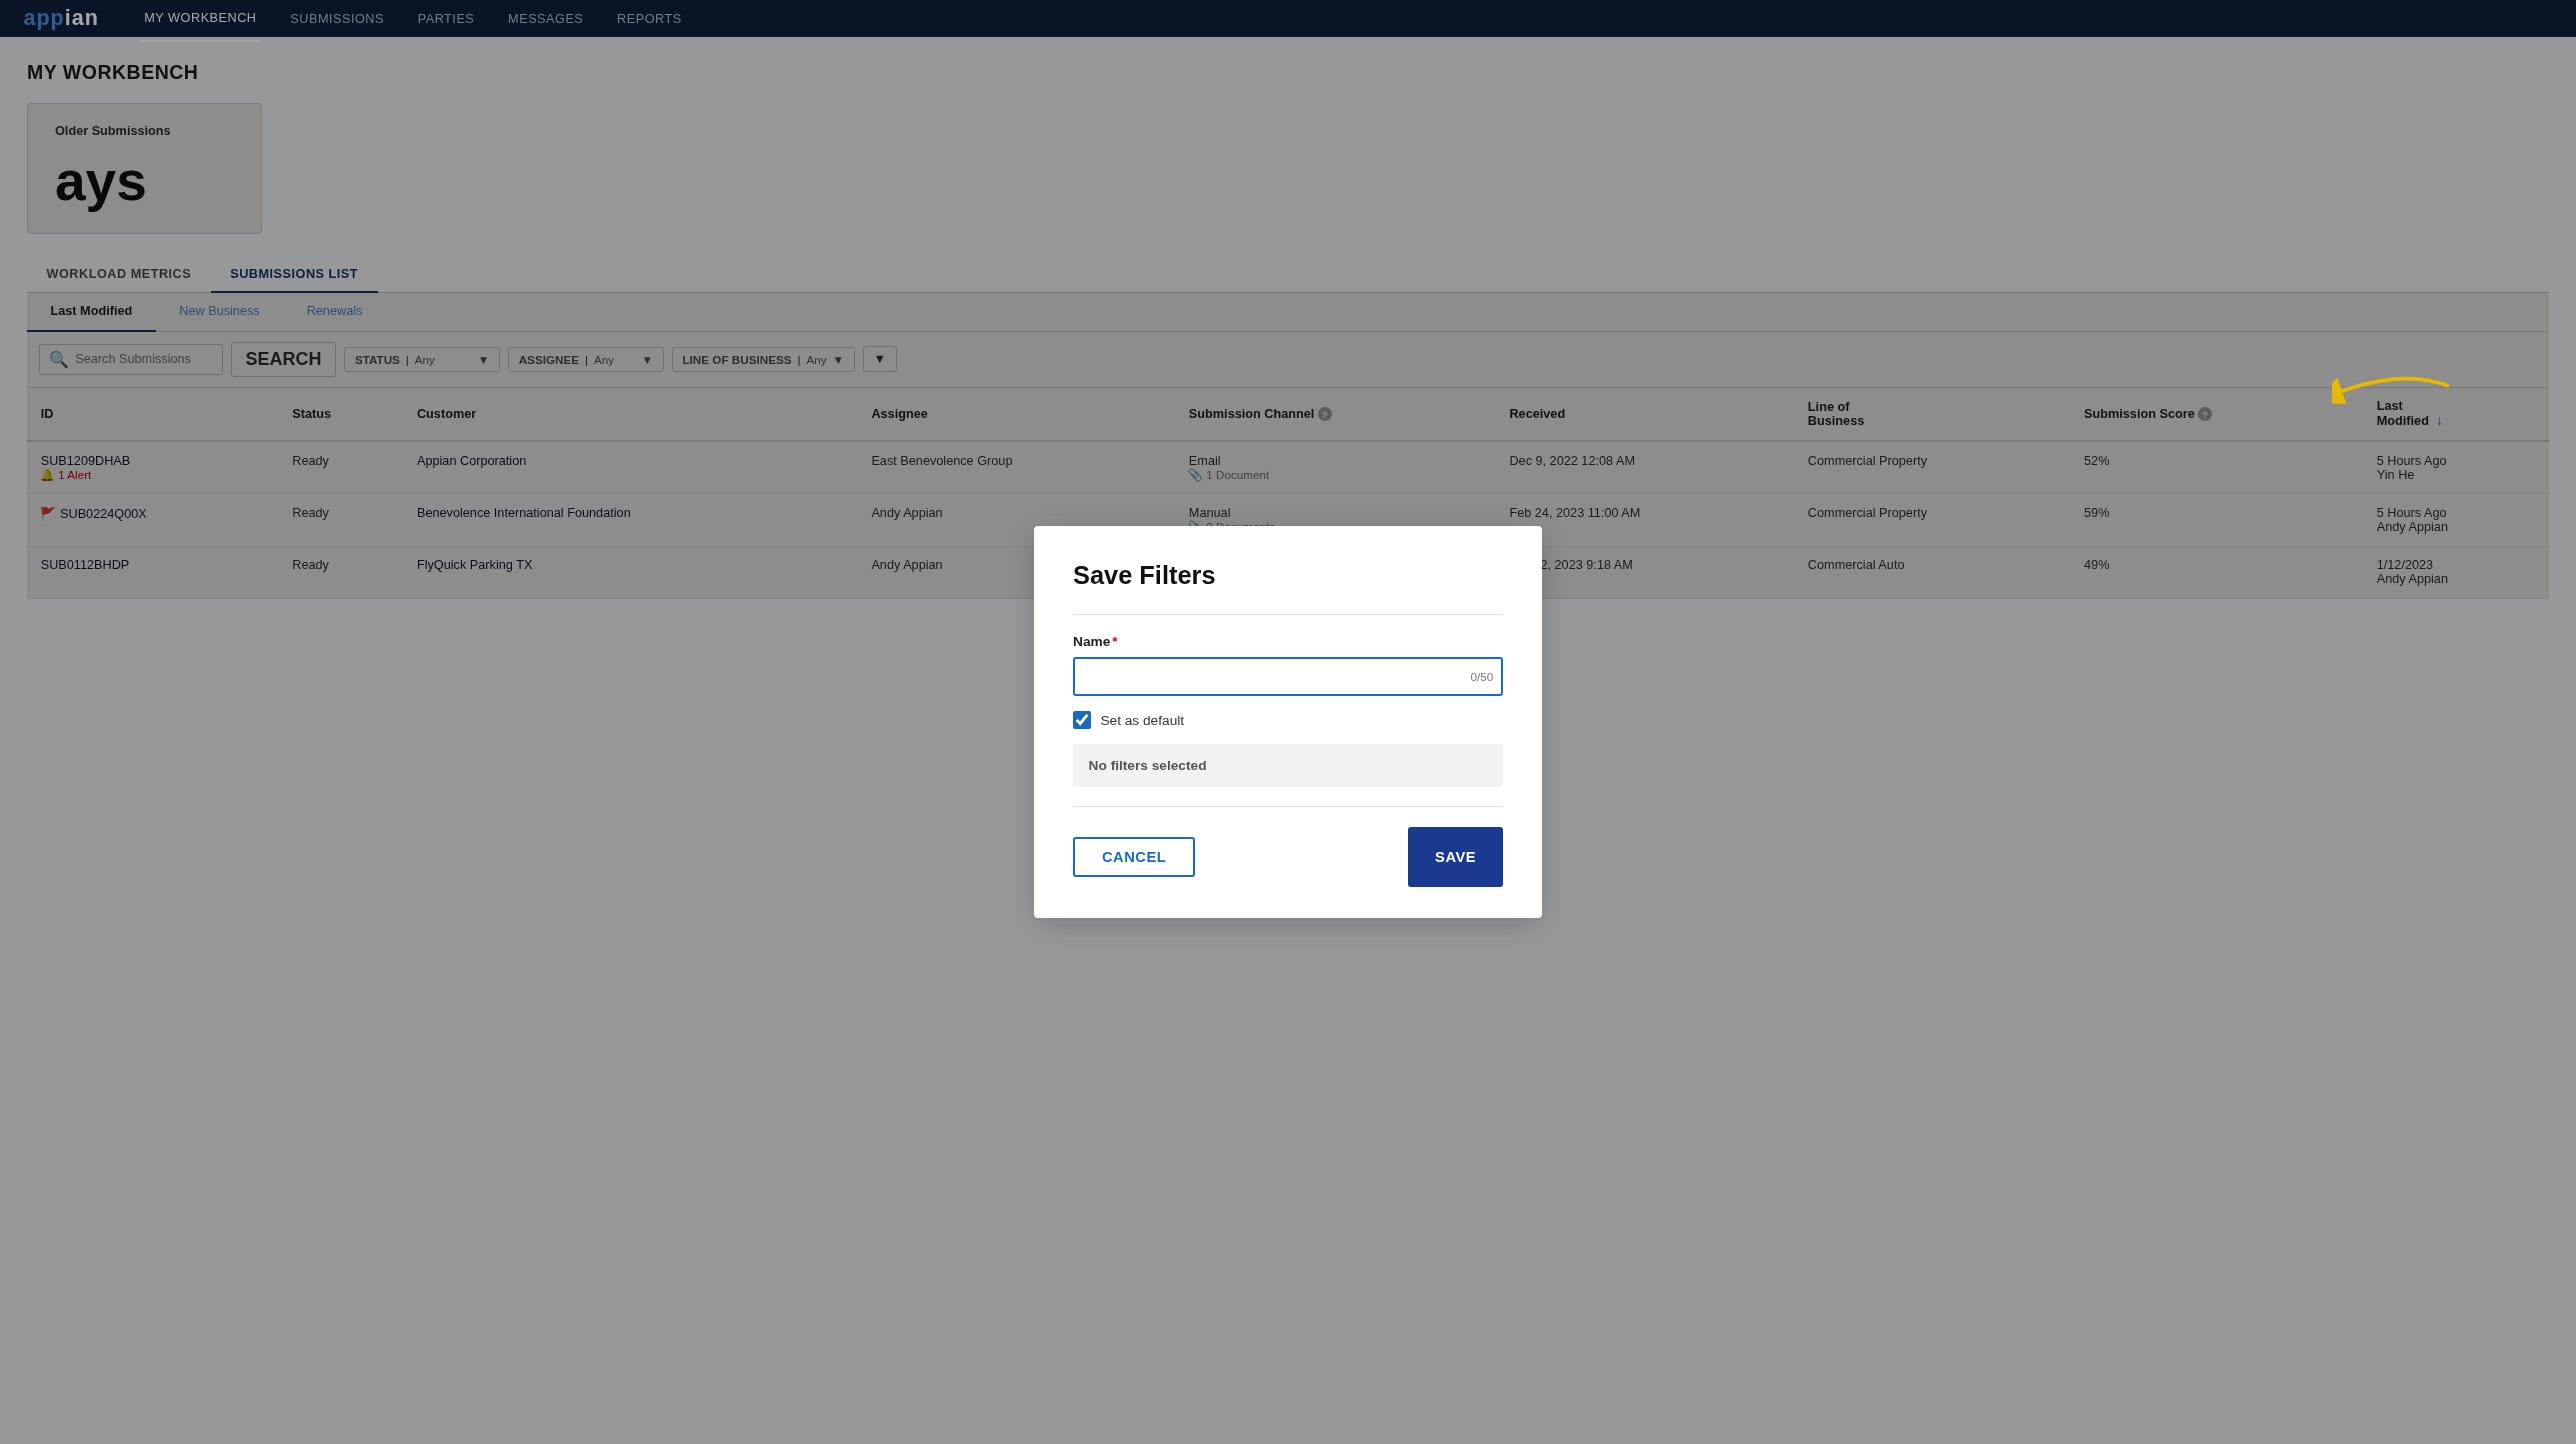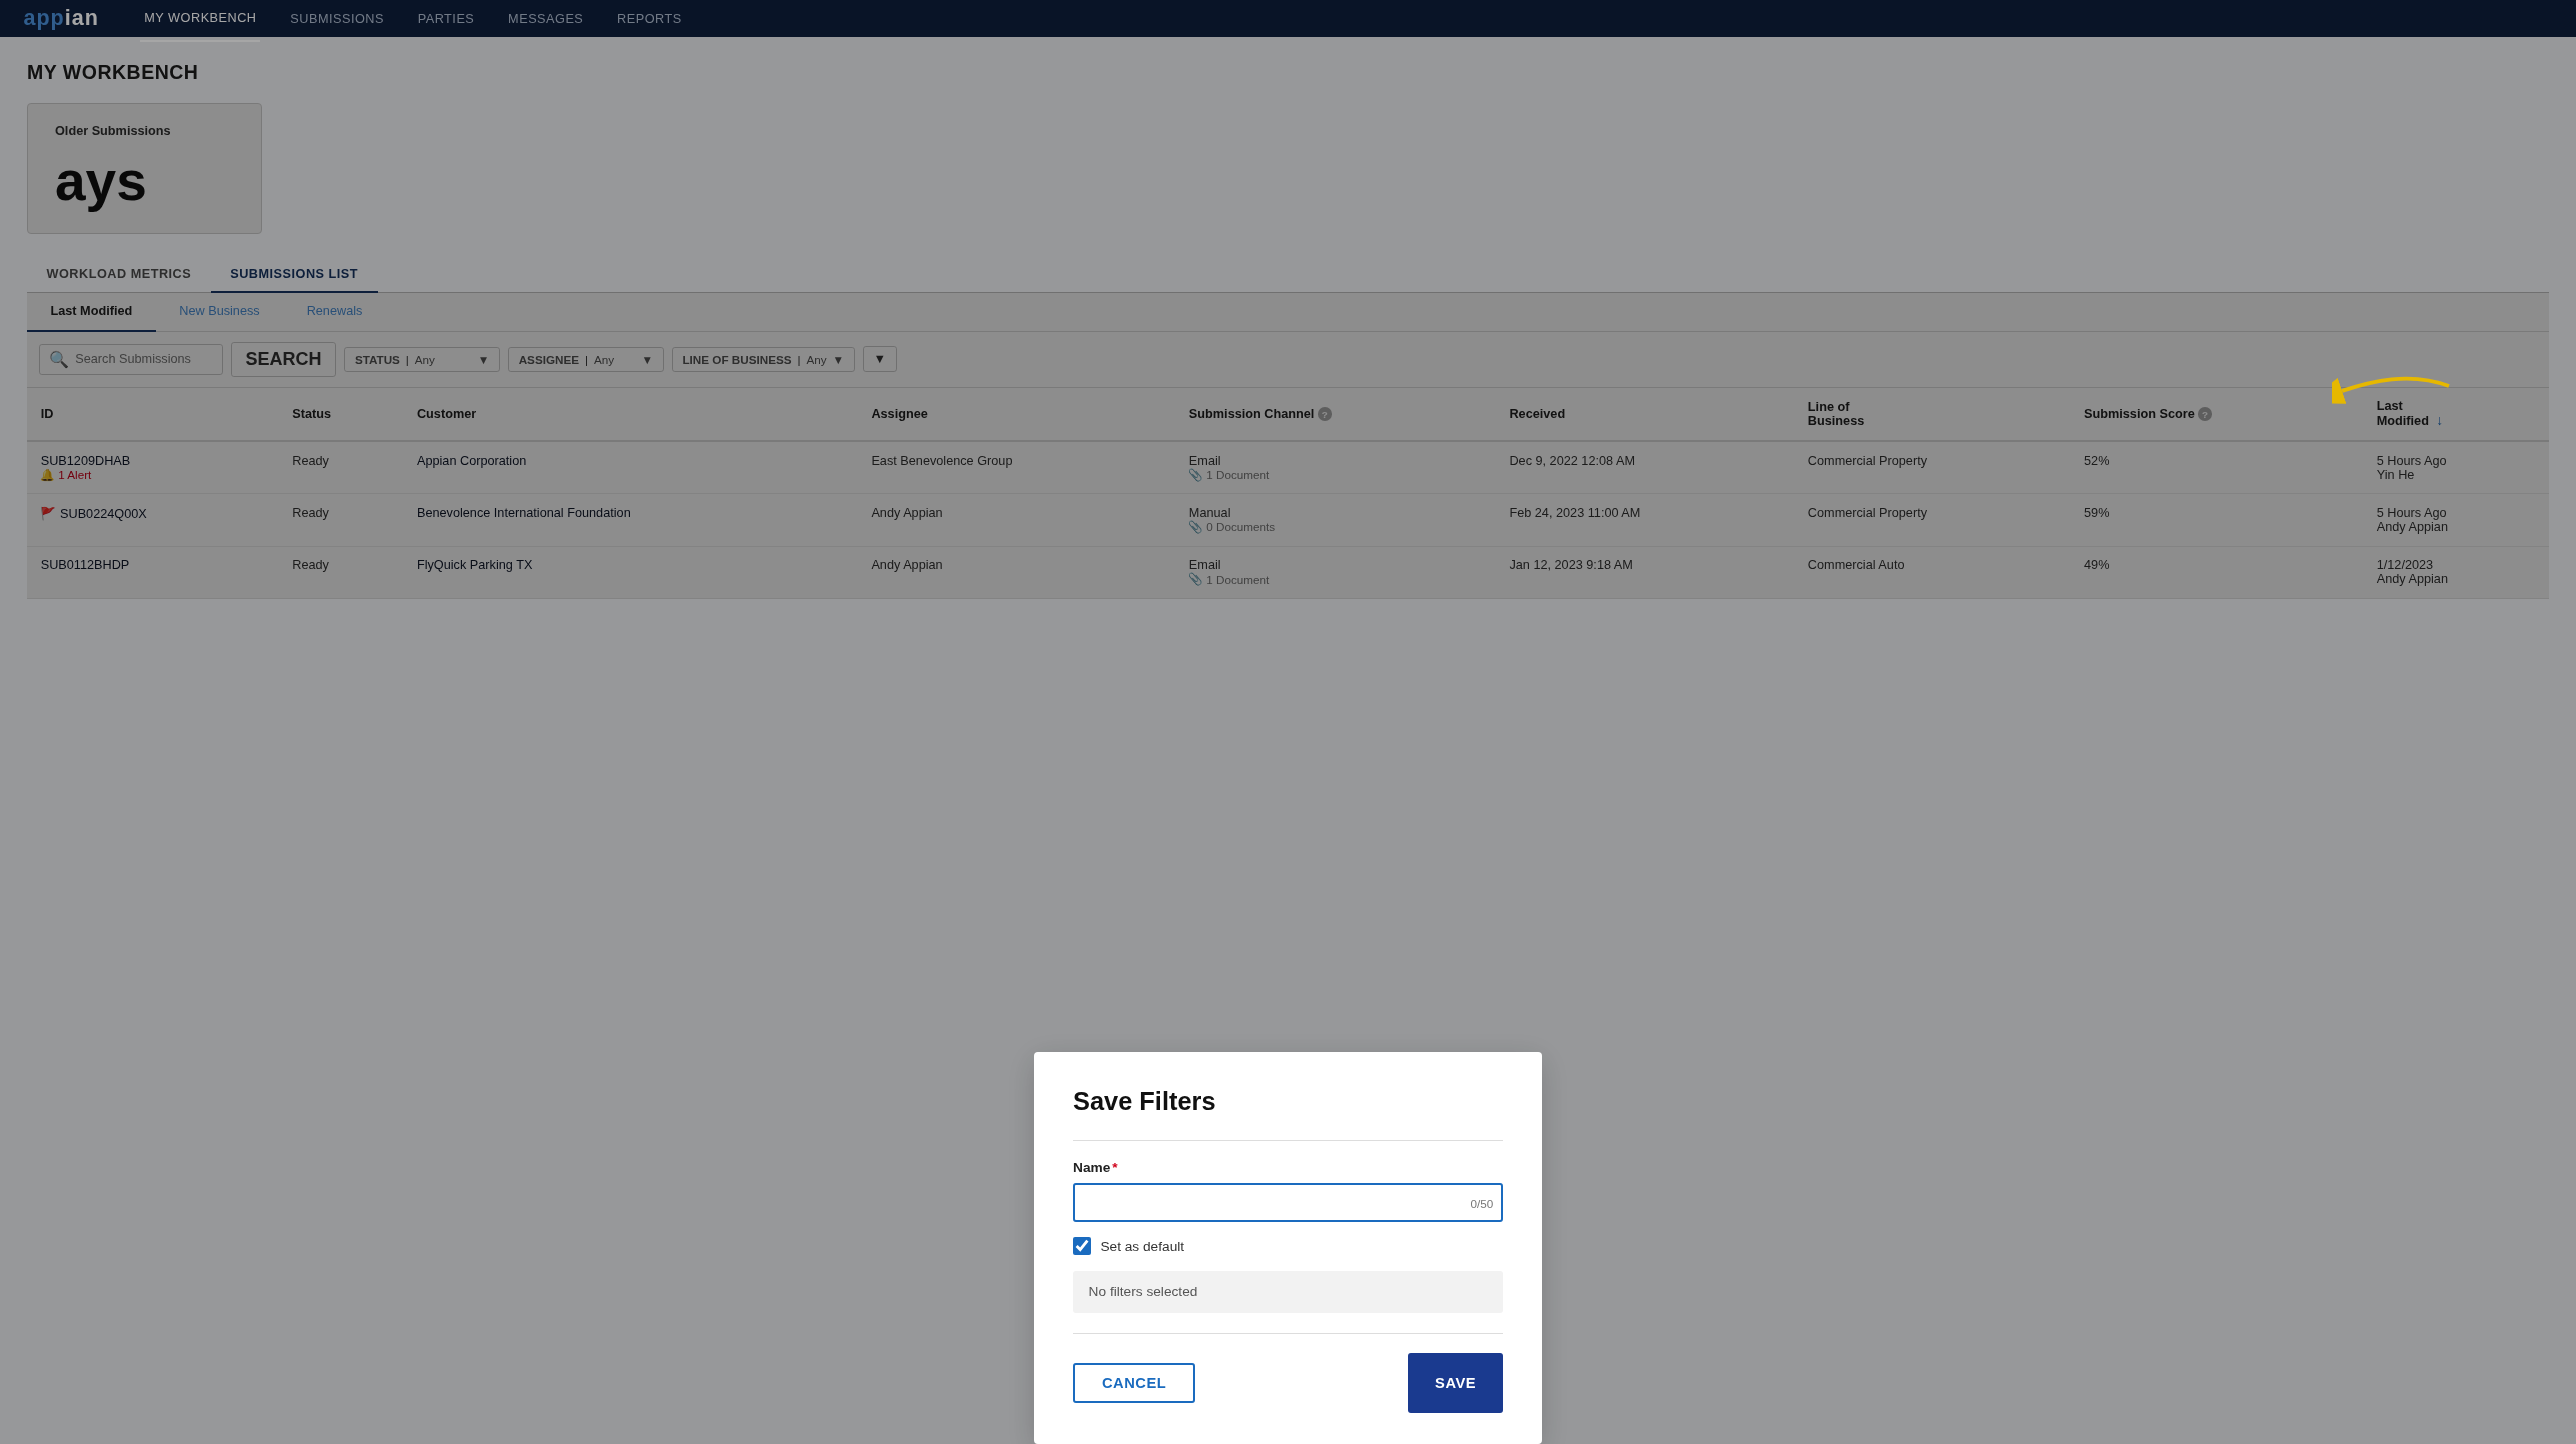--- a/index.html
+++ b/index.html
@@ -243,21 +243,21 @@
       font-weight: 700;
       cursor: pointer;
     }
 
     
     .overlay {
       position: fixed;
       top: 0; left: 0; right: 0; bottom: 0;
       background: rgba(0,0,0,0.35);
       display: flex;
-      align-items: flex-end;
+      align-items: center;
       justify-content: center;
       z-index: 100;
     }
 
     
     .modal {
       background: white;
       border-radius: 3.9px;
       padding: 35px 39px 31px;
       width: 508px;
@@ -320,20 +320,21 @@
       font-size: 13.7px;
       color: #333;
     }
     .filters-display {
       background: #f2f2f2;
       border-radius: 2.9px;
       padding: 13.7px 15.6px;
       font-size: 13.7px;
       color: #555;
       margin-bottom: 19.5px;
+      font-weight: bold;
     }
     .modal-actions {
       display: flex;
       justify-content: space-between;
       align-items: center;
       margin-top: 7.8px;
     }
     .btn-cancel {
       background: white;
       border: 2px solid #1a6bbf;

